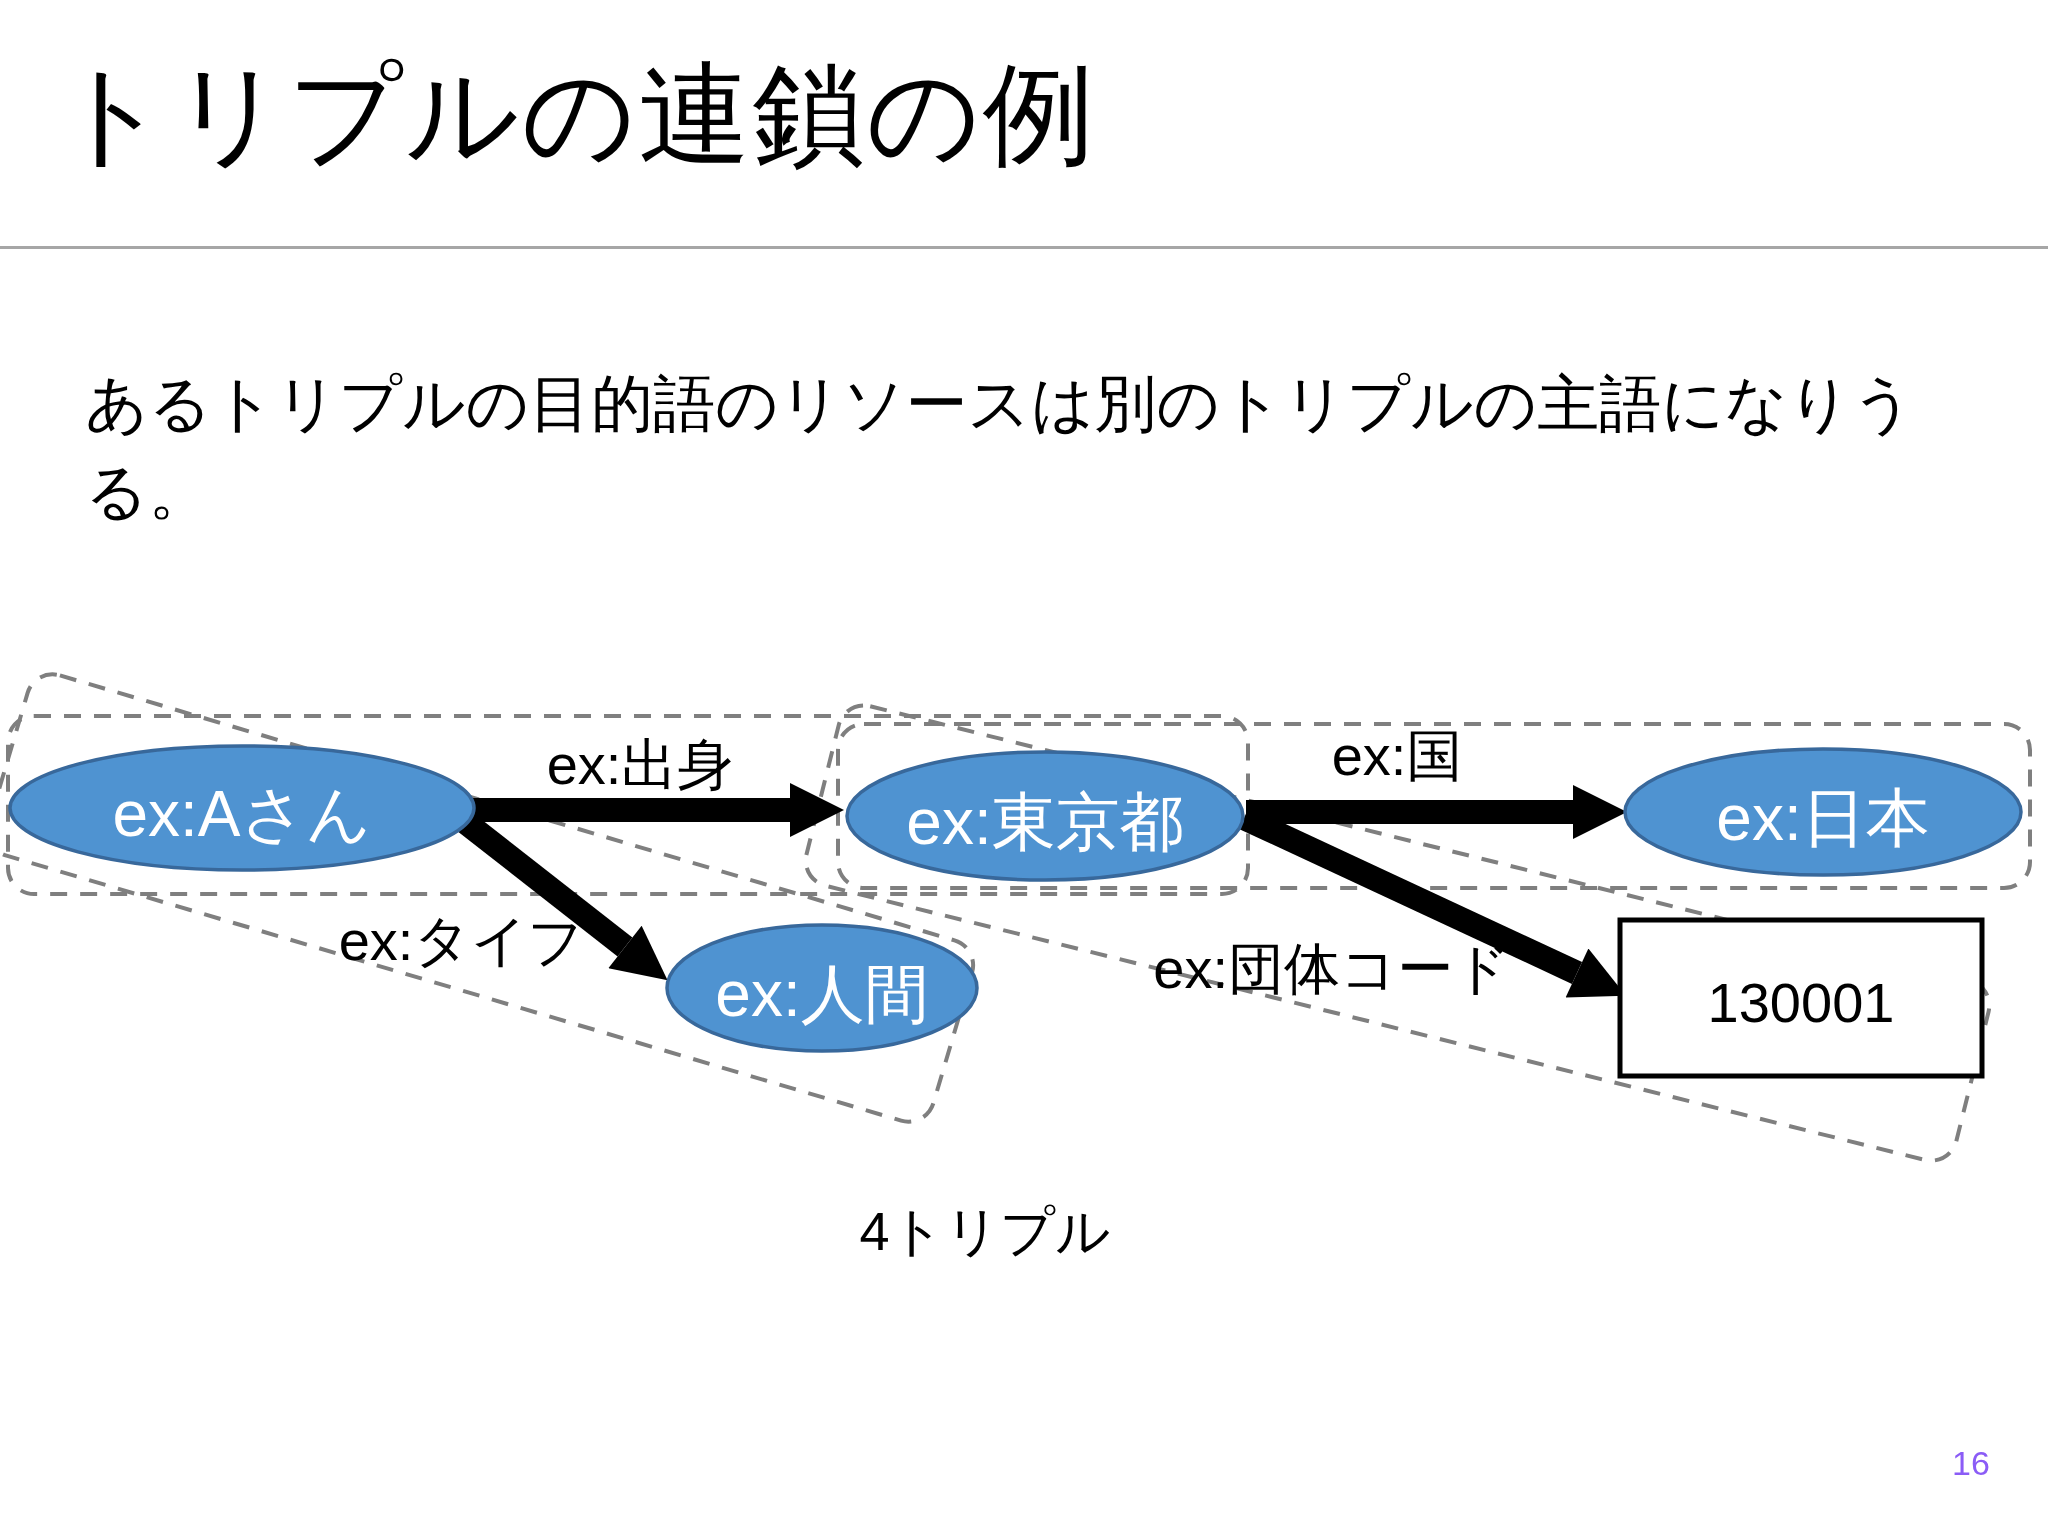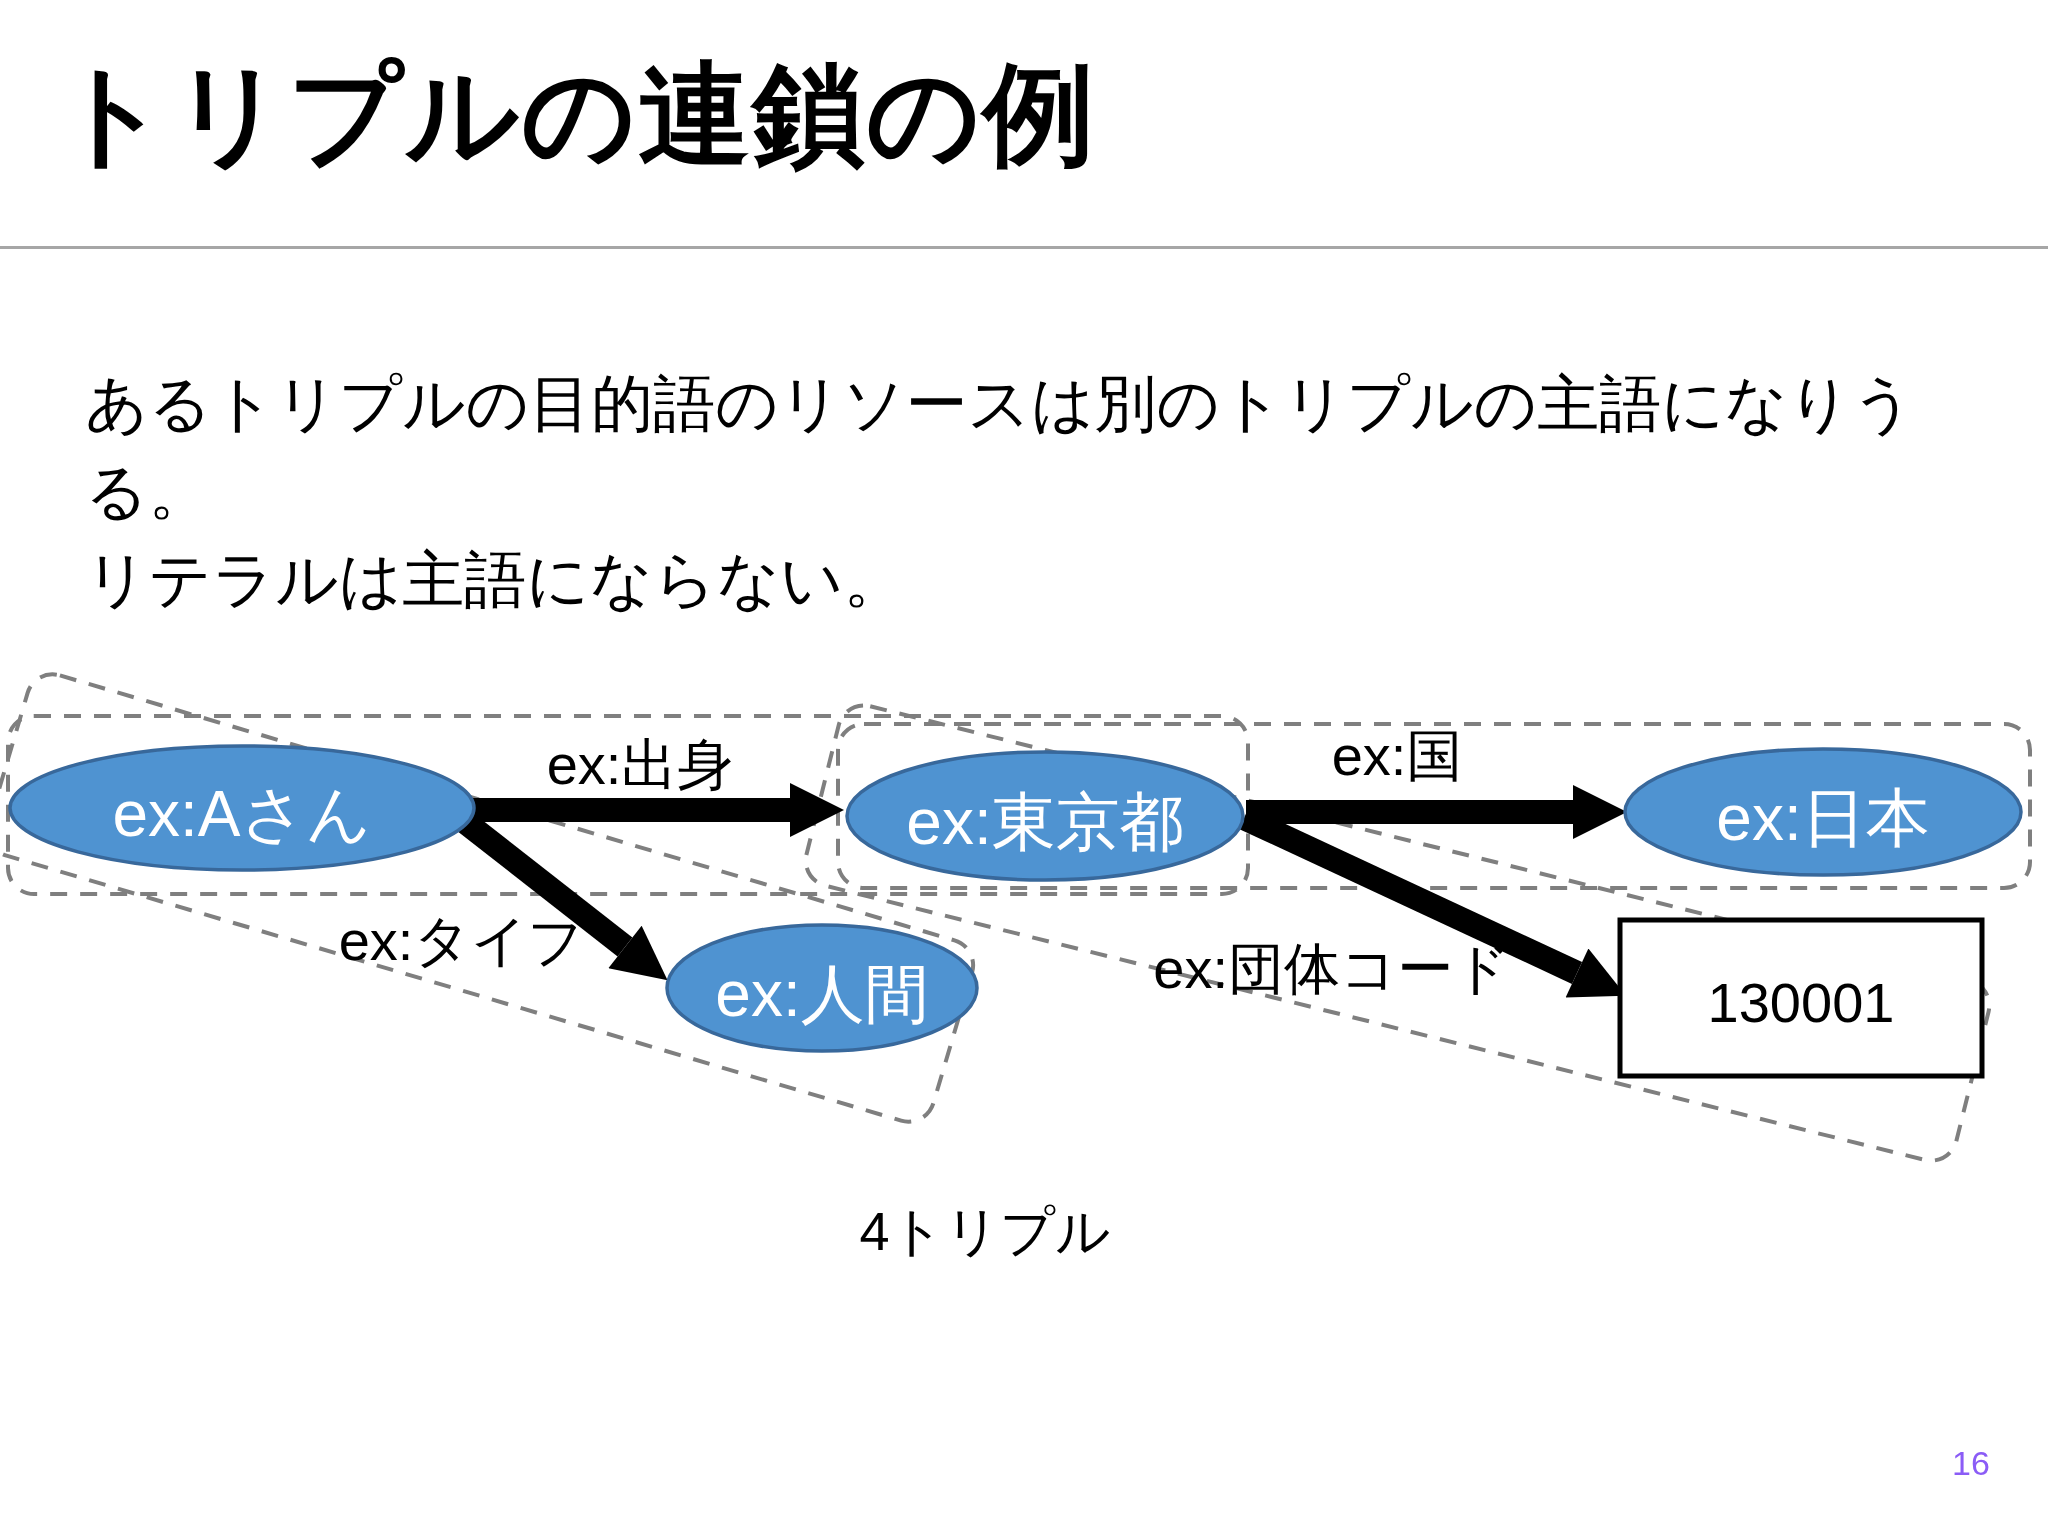--- a/index.html
+++ b/index.html
@@ -8,21 +8,21 @@
     position: relative;
     background: #ffffff;
     font-family: "Liberation Sans", sans-serif;
     color: #000000;
     overflow: hidden;
   }
   .slide-title {
     position: absolute;
     left: 55px; top: 40px;
     font-size: 112px;
-    font-weight: 700;
+    font-weight: 400;
     letter-spacing: 2px;
     white-space: nowrap;
   }
   .divider {
     position: absolute;
     left: 0; top: 246px;
     width: 2048px; height: 3px;
     background: #a6a6a6;
   }
   .body-text {
@@ -61,21 +61,20 @@
   .literal-label { fill: #000000; font-size: 56px; font-family: "Liberation Sans", sans-serif; text-anchor: middle; dominant-baseline: central; }
 </style>
 </head>
 <body>
 
 <div class="slide-title">トリプルの連鎖の例</div>
 <div class="divider"></div>
 
 <div class="body-text">
   <div>あるトリプルの目的語のリソースは別のトリプルの主語になりうる。</div>
-  <div>リテラルは主語にならない。</div>
 </div>
 
 <svg class="diagram-svg" viewBox="0 0 2048 1536" xmlns="http://www.w3.org/2000/svg">
   <defs>
     <marker id="arrowhead" viewBox="0 0 10 10" refX="0" refY="5" markerUnits="userSpaceOnUse" markerWidth="56" markerHeight="54" orient="auto">
       <path d="M0,0 L10,5 L0,10 Z" fill="#000000"></path>
     </marker>
   </defs>
 
   <rect class="group-box" x="8" y="716" width="1240" height="178" rx="26"></rect>

